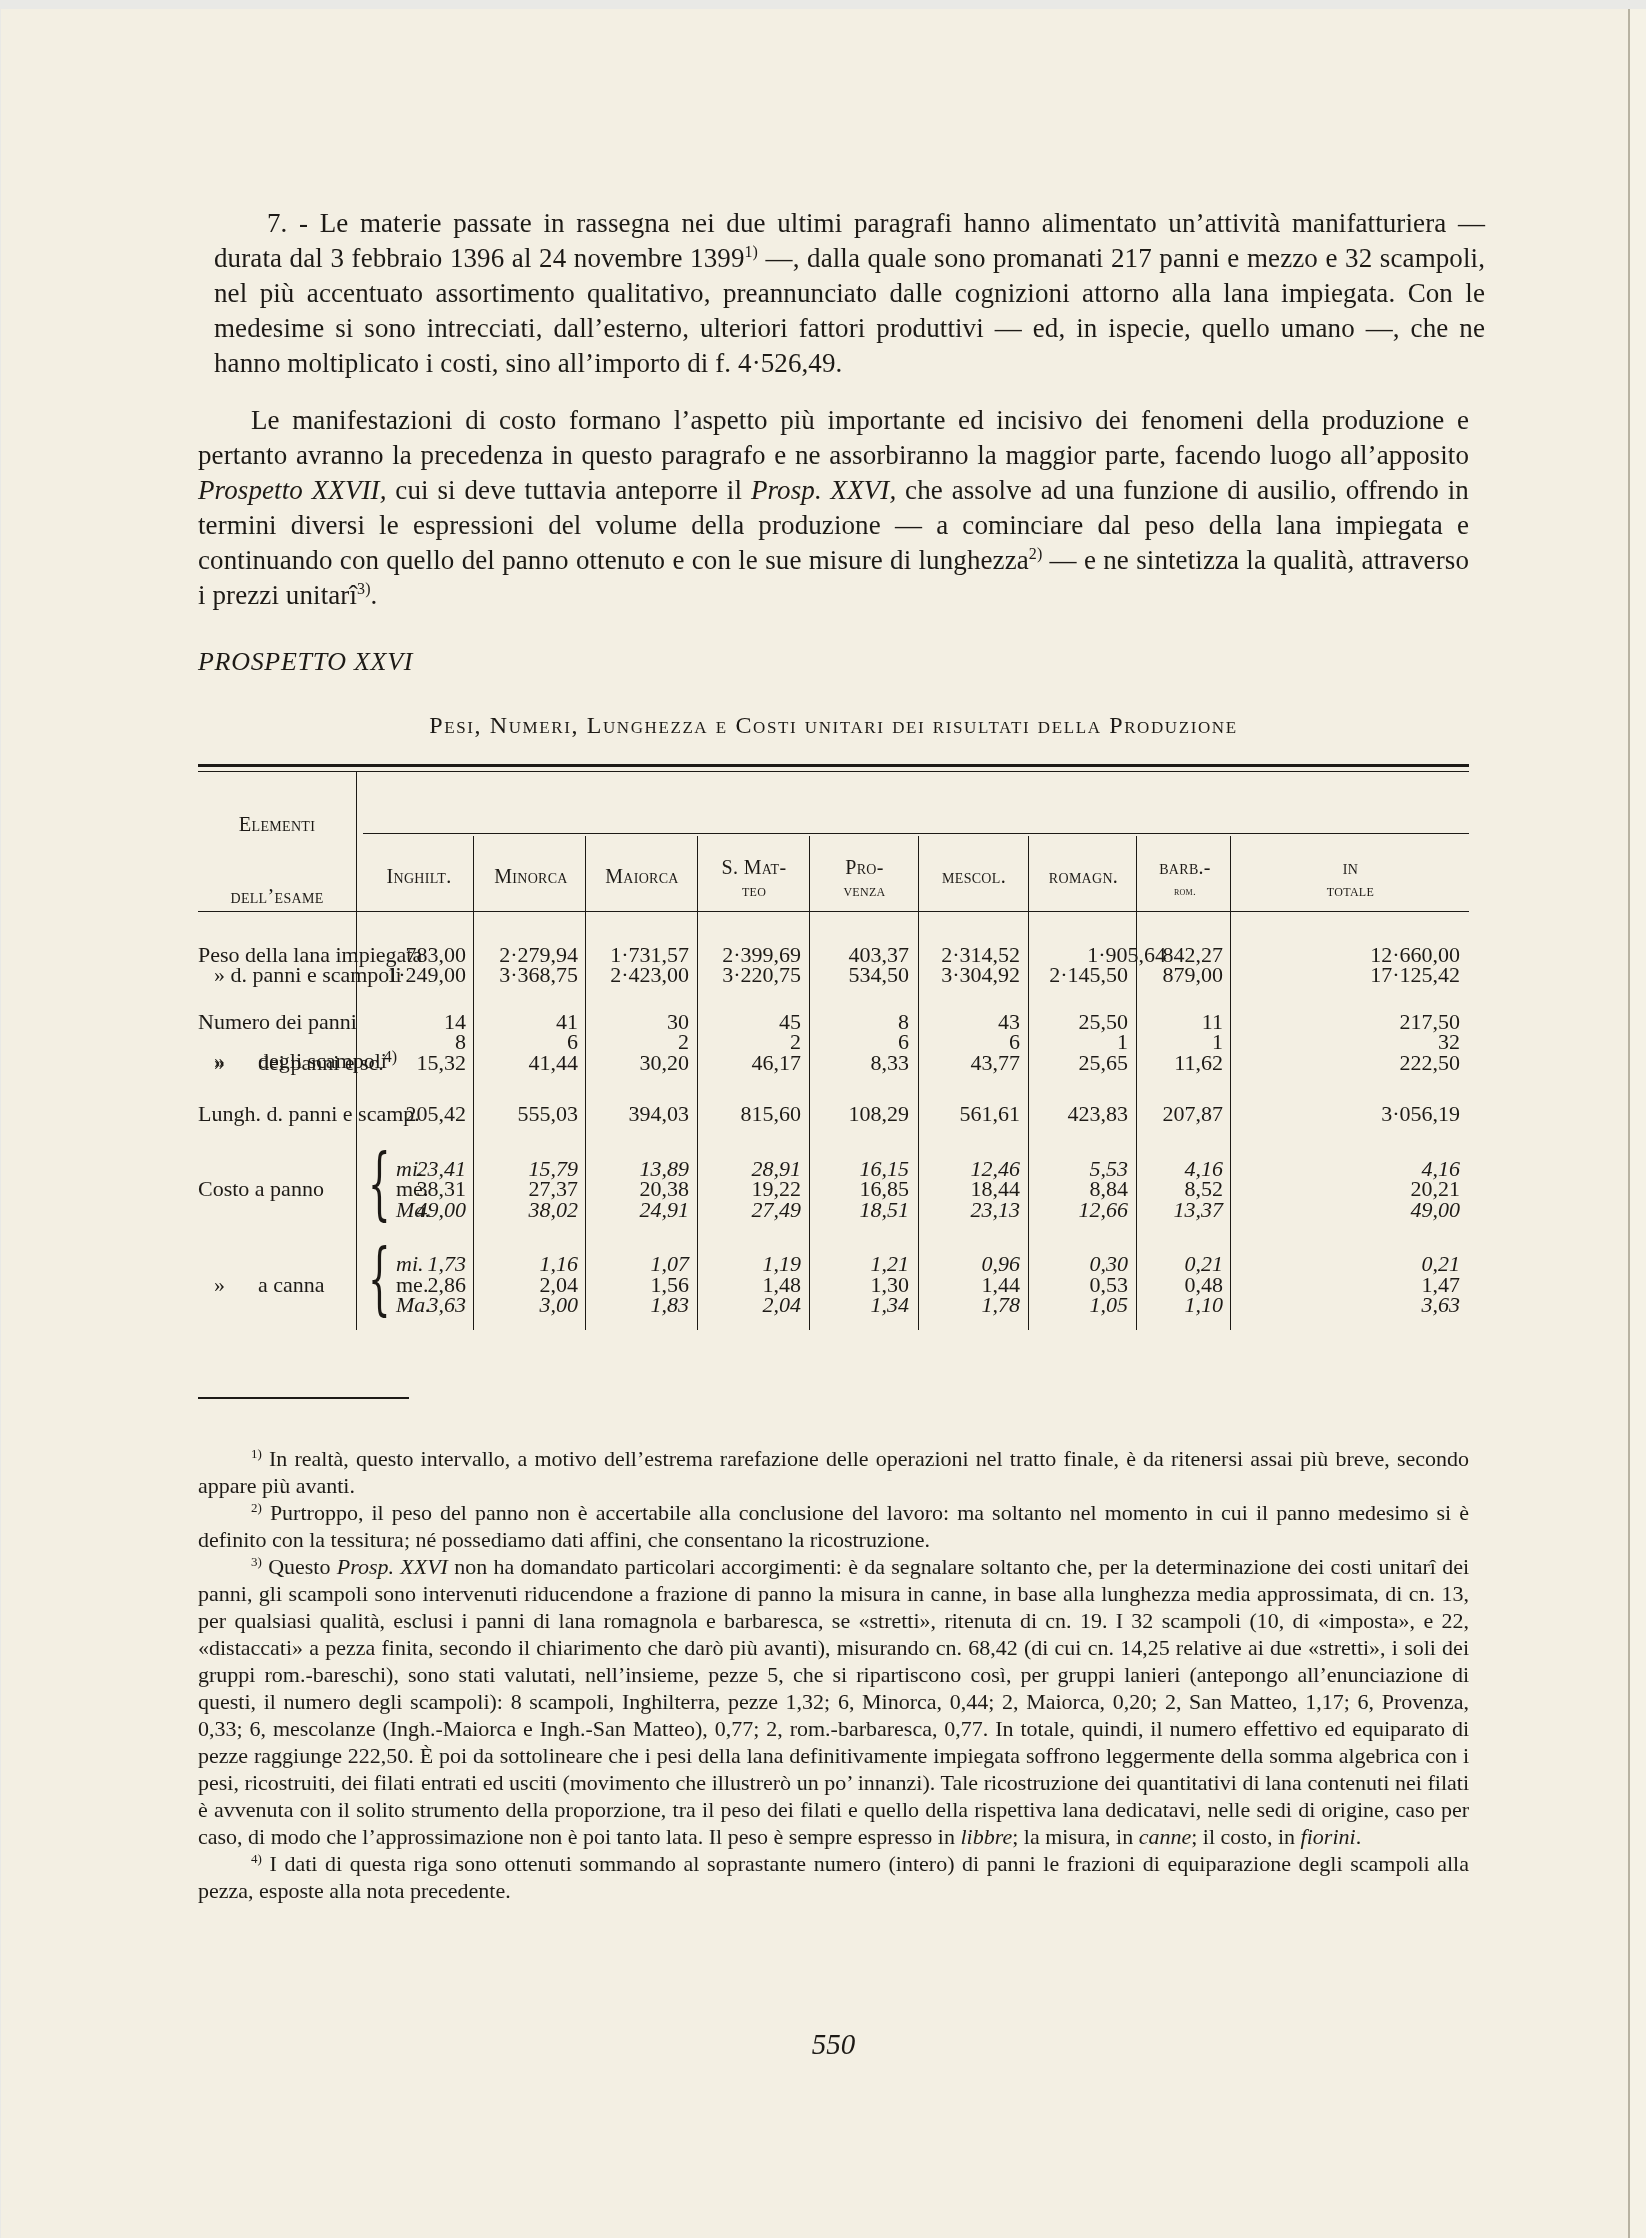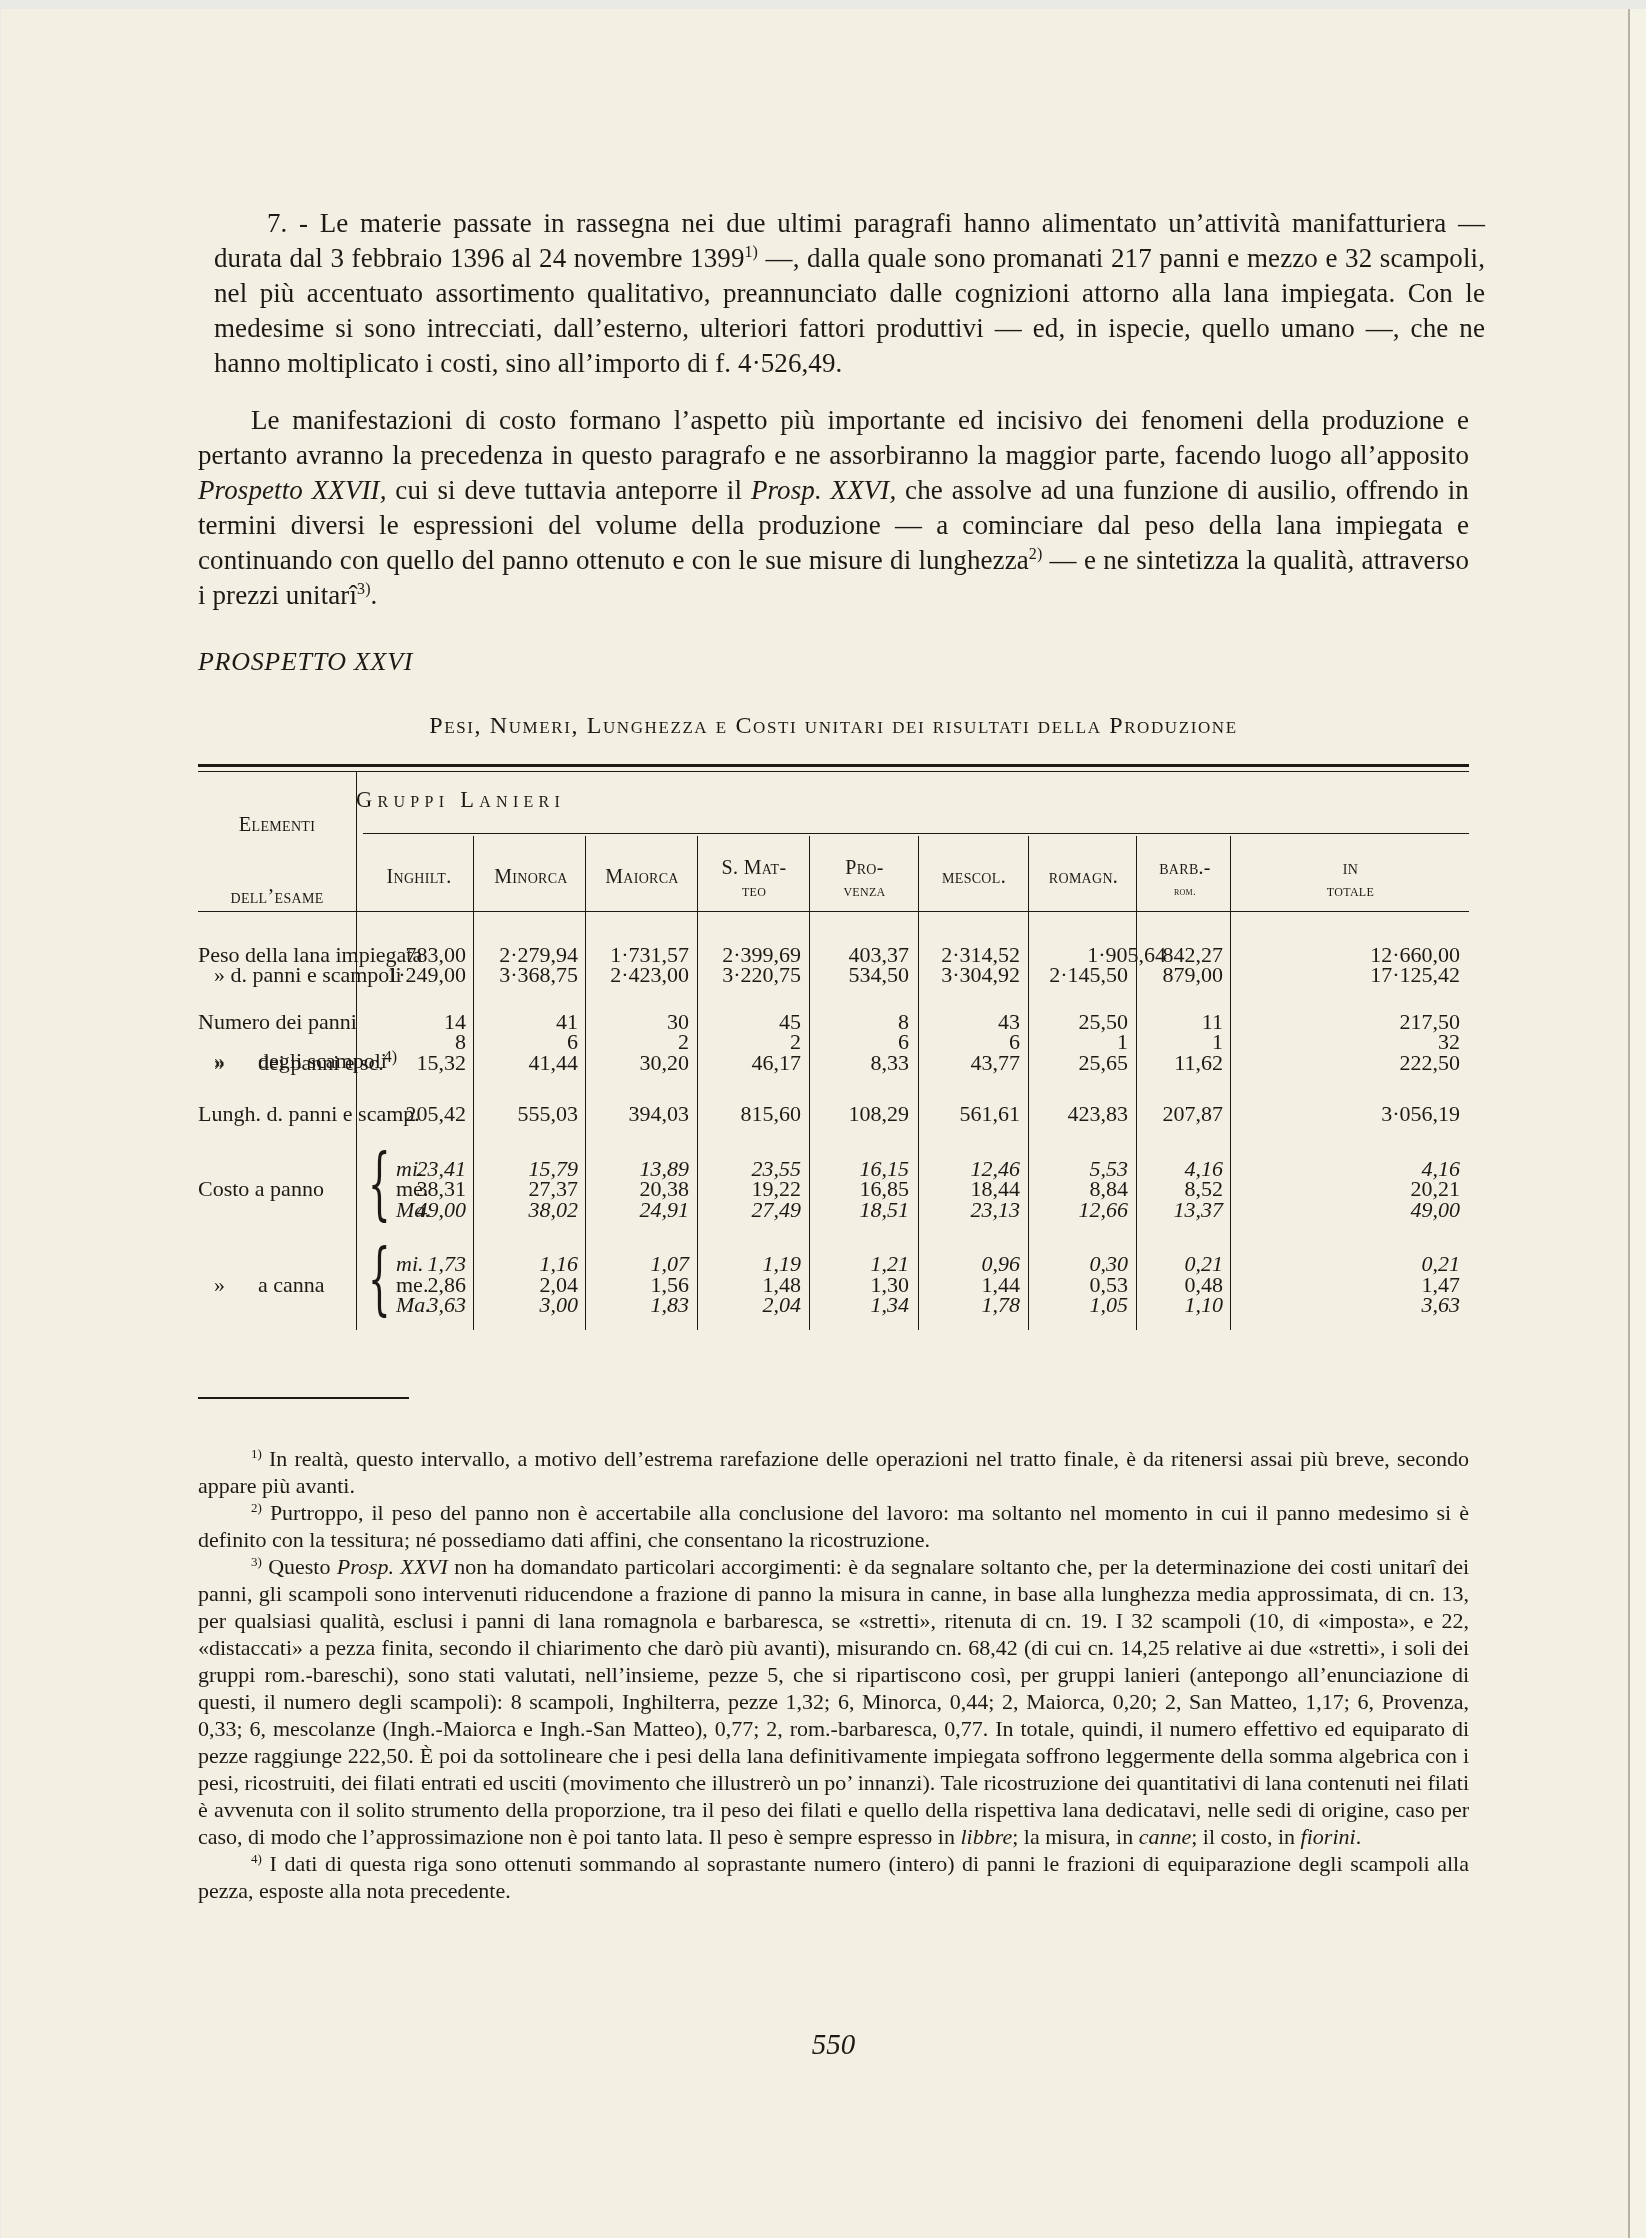--- a/index.html
+++ b/index.html
@@ -91,21 +91,20 @@
       <span>Le manifestazioni di costo formano l’aspetto più importante ed incisivo dei fenomeni della produzione e pertanto avranno la precedenza in questo paragrafo e ne assorbiranno la maggior parte, facendo luogo all’apposito </span><i>Prospetto XXVII,</i><span> cui si deve tuttavia anteporre il </span><i>Prosp. XXVI,</i><span> che assolve ad una funzione di ausilio, offrendo in termini diversi le espressioni del volume della produzione — a cominciare dal peso della lana impiegata e continuando con quello del panno ottenuto e con le sue misure di lunghezza</span><sup>2)</sup><span> — e ne sintetizza la qualità, attraverso i prezzi unitarî</span><sup>3)</sup><span>.</span>
     </p>
   </div>
 
   <div class="prospetto-label">PROSPETTO XXVI</div>
   <div class="table-title">Pesi, Numeri, Lunghezza e Costi unitari dei risultati della Produzione</div>
 
   <div class="tbl" id="tbl">
     <div class="rule-thick" style="top:0;"></div>
     <div class="rule-thin" style="top:6.6px;left:0;width:1271px;"></div>
-    <div class="grp-title" id="grp-title">Gruppi Lanieri</div>
     <div class="rule-thin" style="top:69px;left:165px;width:1106px;"></div>
     <div class="hdr" style="left:0;top:31px;width:158px;text-align:left;font-size:20.4px;line-height:72px;padding-top:0;">
         <span style="position:absolute;top:0;left:0;width:158px;text-align:center;top:-6.6px;">Elementi dell’esame</span>
       </div>
     <div class="rule-thin" style="top:147px;left:0;width:1271px;"></div>
   <div class="vline" style="left: 158px; top: 8px; height: 558px;"></div>
       <div class="vline" style="left: 275px; top: 72px; height: 494px;"></div>
       <div class="vline" style="left: 387px; top: 72px; height: 494px;"></div>
       <div class="vline" style="left: 499px; top: 72px; height: 494px;"></div>
       <div class="vline" style="left: 611px; top: 72px; height: 494px;"></div>
@@ -203,21 +202,21 @@
       <div class="cell" style="left: 721px; width: 101px; top: 337px;">561,61</div>
       <div class="cell" style="left: 831px; width: 99px; top: 337px;">423,83</div>
       <div class="cell" style="left: 940px; width: 85px; top: 337px;">207,87</div>
       <div class="cell" style="left: 1034px; width: 228px; top: 337px;">3·056,19</div>
       <div class="row-label" style="left: 0px; top: 412px; white-space: pre;">Costo a panno</div>
       <div class="brace" style="left: 170px; top: 380px; font-family: &quot;DejaVu Serif&quot;, serif;">{</div>
       <div class="sub-label it" style="left: 198px; top: 392px;">mi.</div>
       <div class="cell it" style="left: 165px; width: 103px; top: 392px;">23,41</div>
       <div class="cell it" style="left: 277px; width: 103px; top: 392px;">15,79</div>
       <div class="cell it" style="left: 388px; width: 103px; top: 392px;">13,89</div>
-      <div class="cell it" style="left: 500px; width: 103px; top: 392px;">23,55</div>
+      <div class="cell it" style="left: 500px; width: 103px; top: 392px;">28,91</div>
       <div class="cell it" style="left: 612px; width: 99px; top: 392px;">16,15</div>
       <div class="cell it" style="left: 721px; width: 101px; top: 392px;">12,46</div>
       <div class="cell it" style="left: 831px; width: 99px; top: 392px;">5,53</div>
       <div class="cell it" style="left: 940px; width: 85px; top: 392px;">4,16</div>
       <div class="cell it" style="left: 1034px; width: 228px; top: 392px;">4,16</div>
       <div class="sub-label" style="left: 198px; top: 412px;">me.</div>
       <div class="cell" style="left: 165px; width: 103px; top: 412px;">38,31</div>
       <div class="cell" style="left: 277px; width: 103px; top: 412px;">27,37</div>
       <div class="cell" style="left: 388px; width: 103px; top: 412px;">20,38</div>
       <div class="cell" style="left: 500px; width: 103px; top: 412px;">19,22</div>

